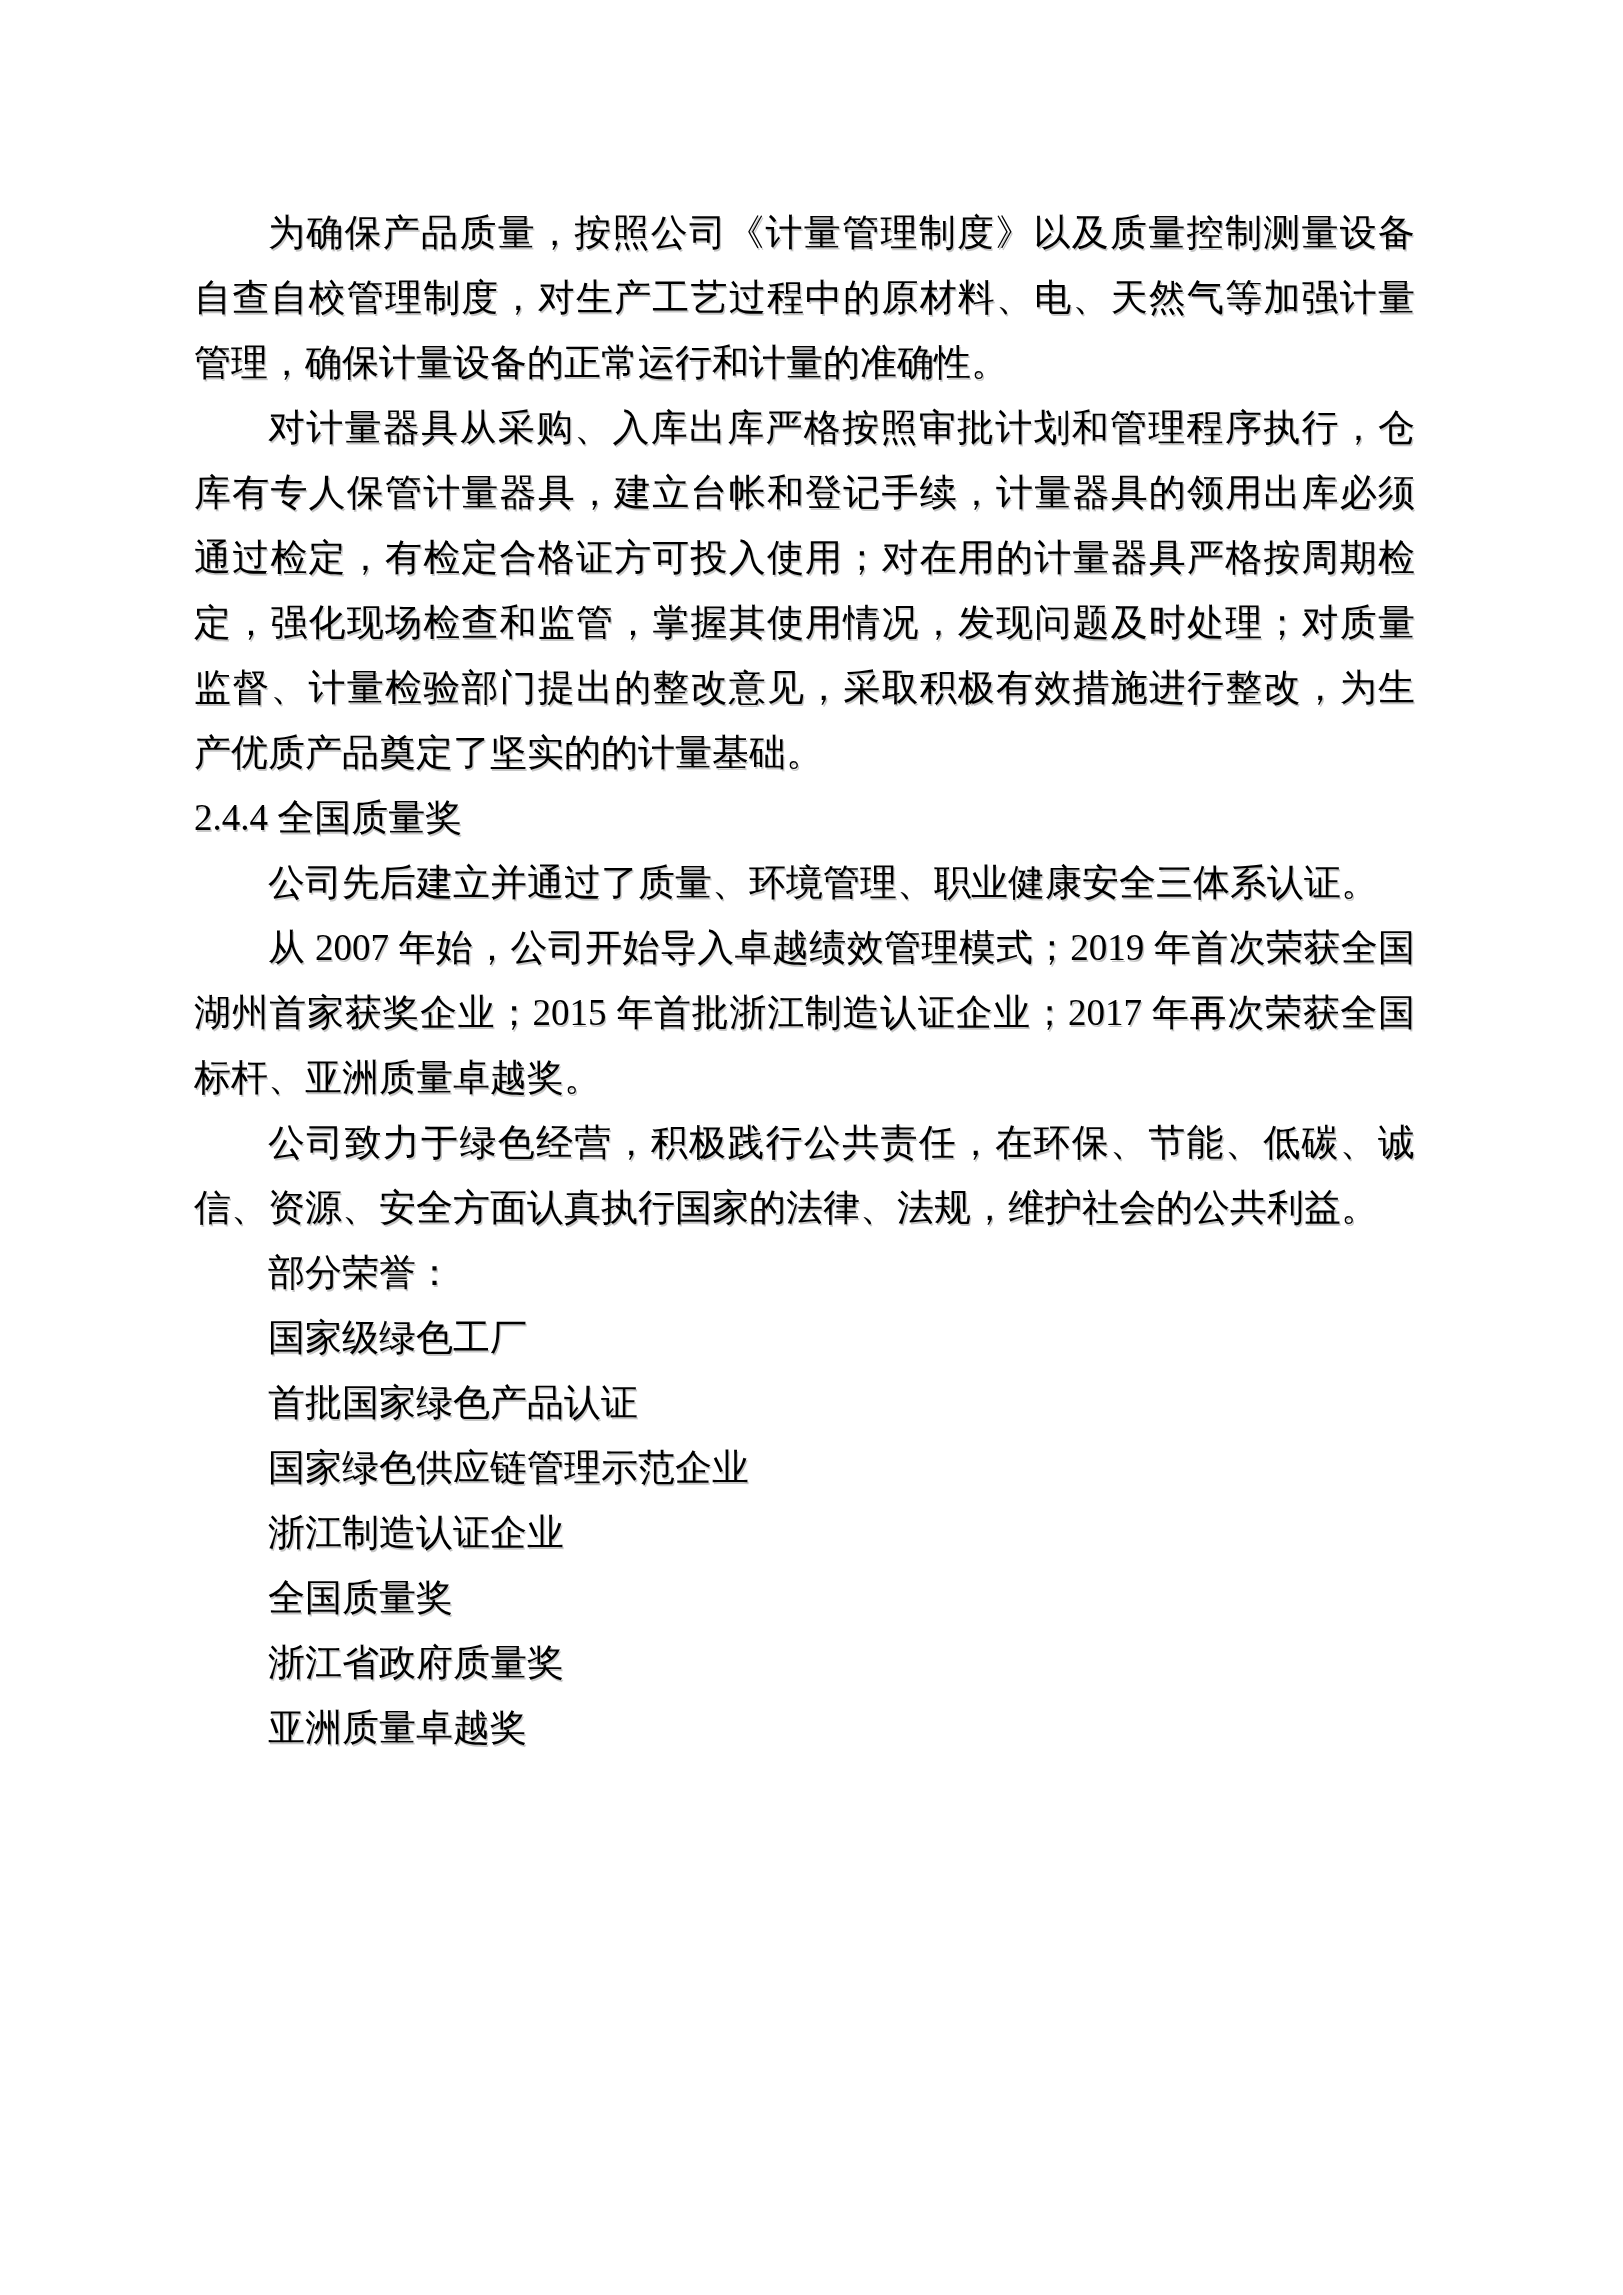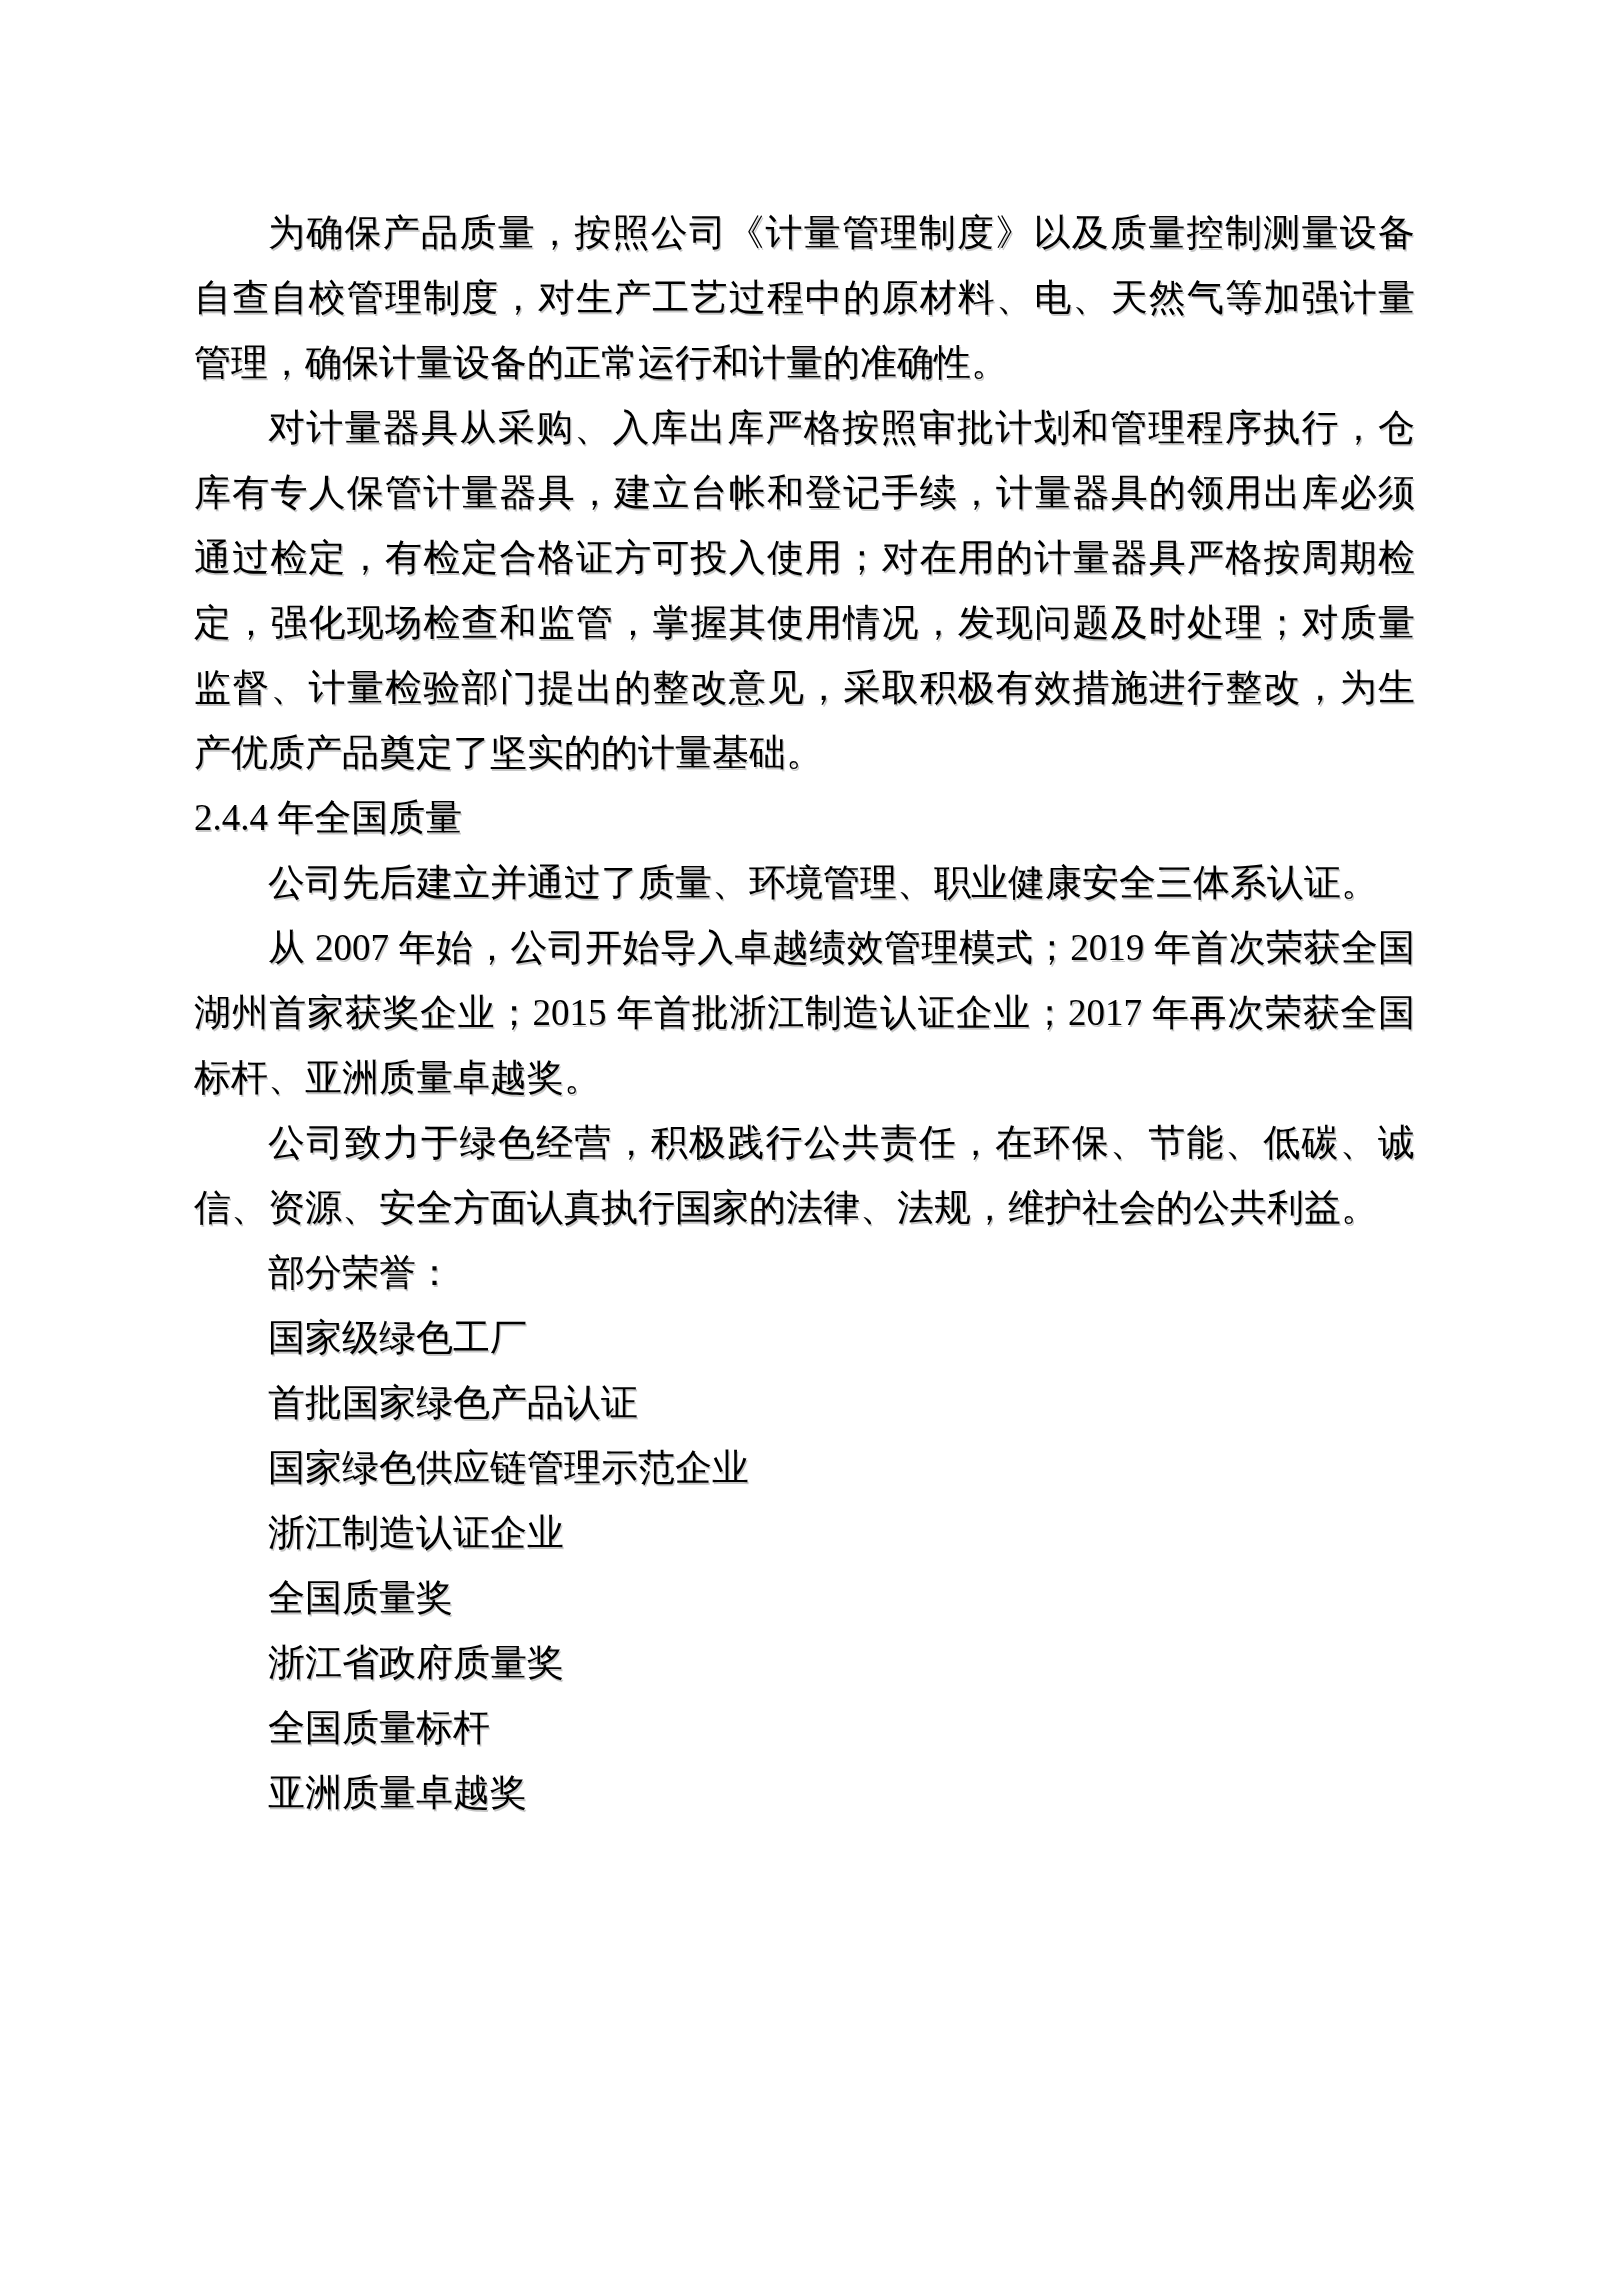--- a/index.html
+++ b/index.html
@@ -65,21 +65,21 @@
       </div>
       <div class="block paragraph">
         <div class="line indent fill">对计量器具从采购、入库出库严格按照审批计划和管理程序执行，仓</div>
         <div class="line fill">库有专人保管计量器具，建立台帐和登记手续，计量器具的领用出库必须</div>
         <div class="line fill">通过检定，有检定合格证方可投入使用；对在用的计量器具严格按周期检</div>
         <div class="line fill">定，强化现场检查和监管，掌握其使用情况，发现问题及时处理；对质量</div>
         <div class="line fill">监督、计量检验部门提出的整改意见，采取积极有效措施进行整改，为生</div>
         <div class="line">产优质产品奠定了坚实的的计量基础。</div>
       </div>
       <div class="block heading">
-        <div class="line">2.4.4 年全国质量</div>
+        <div class="line">2.4.4 全国质量奖</div>
       </div>
       <div class="block paragraph">
         <div class="line indent">公司先后建立并通过了质量、环境管理、职业健康安全三体系认证。</div>
       </div>
       <div class="block paragraph">
         <div class="line indent fill">从 2007 年始，公司开始导入卓越绩效管理模式；2019 年首次荣获全国</div>
         <div class="line fill">湖州首家获奖企业；2015 年首批浙江制造认证企业；2017 年再次荣获全国</div>
         <div class="line">标杆、亚洲质量卓越奖。</div>
       </div>
       <div class="block paragraph">
@@ -101,23 +101,20 @@
       <div class="block paragraph">
         <div class="line indent">浙江制造认证企业</div>
       </div>
       <div class="block paragraph">
         <div class="line indent">全国质量奖</div>
       </div>
       <div class="block paragraph">
         <div class="line indent">浙江省政府质量奖</div>
       </div>
       <div class="block paragraph">
-        <div class="line indent">全国质量标杆</div>
-      </div>
-      <div class="block paragraph">
         <div class="line indent">亚洲质量卓越奖</div>
       </div>
     </div>
   <div class="footer">
     <span>19</span>
   </div>
 </div>
 
 
 </body></html>

